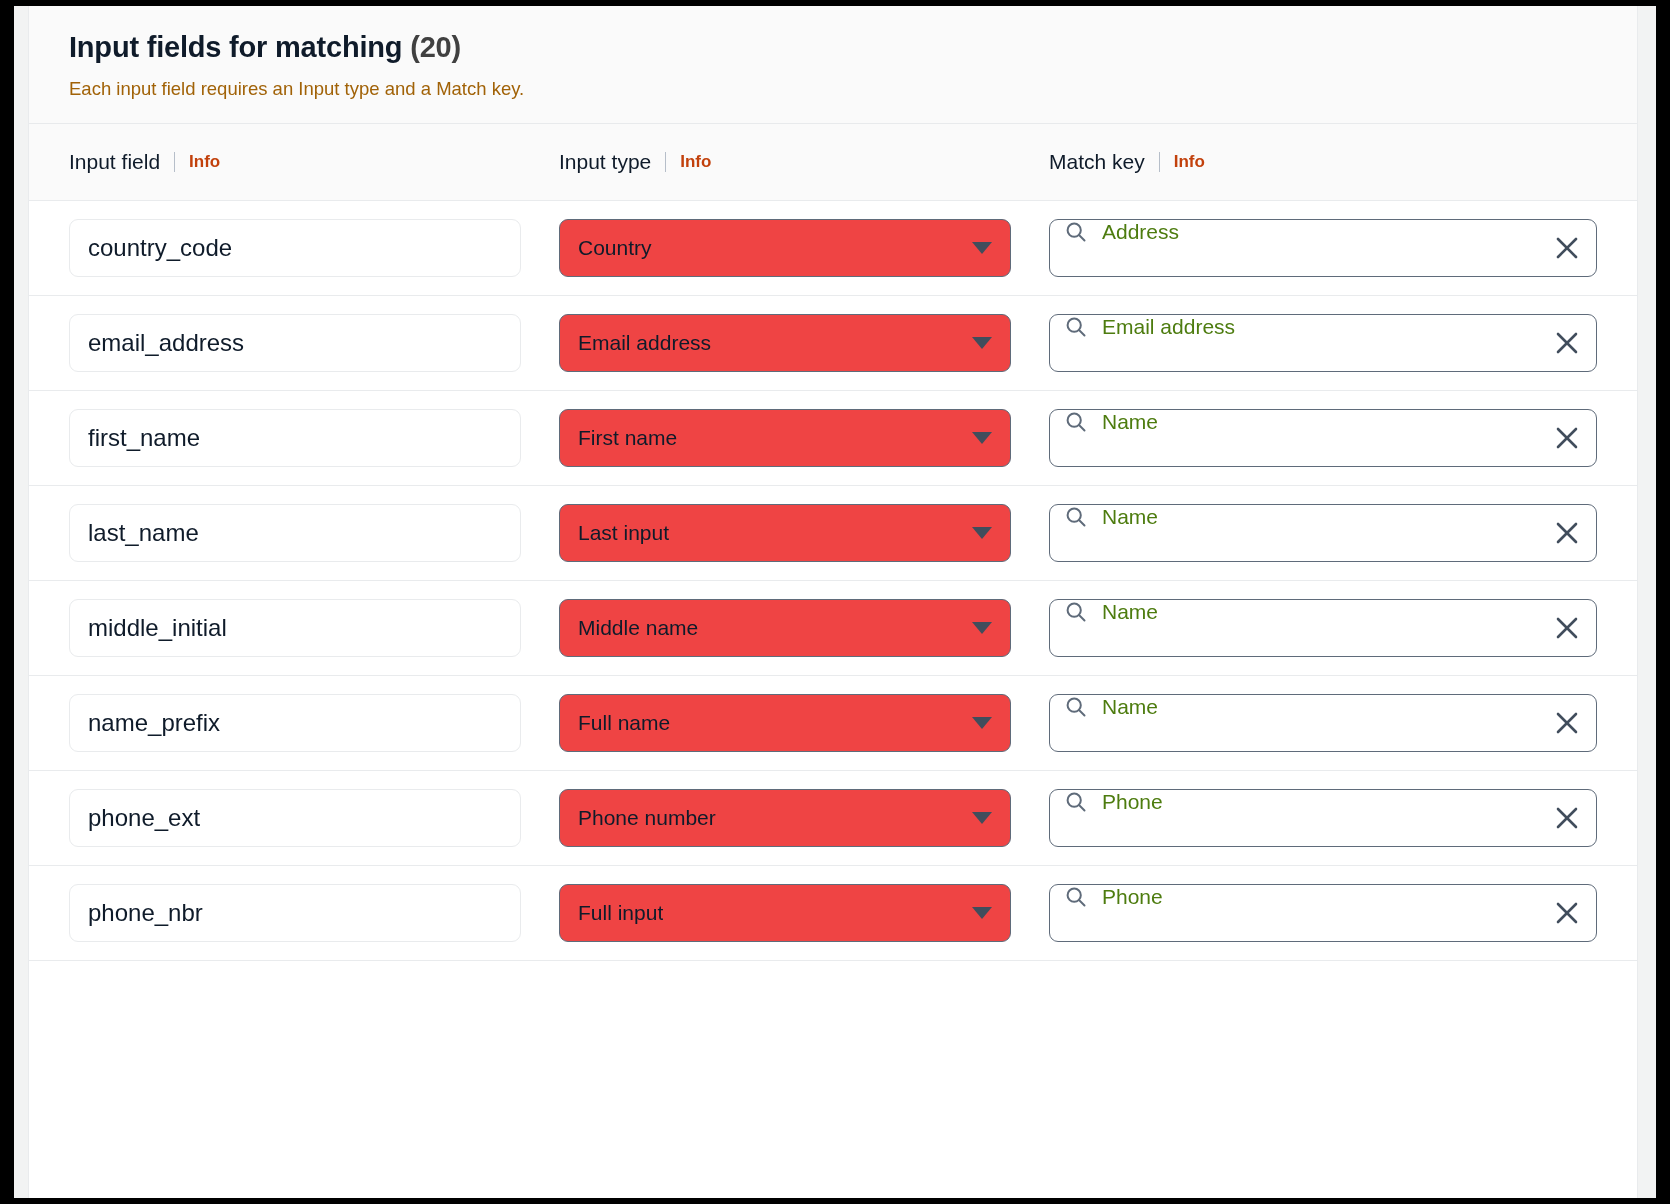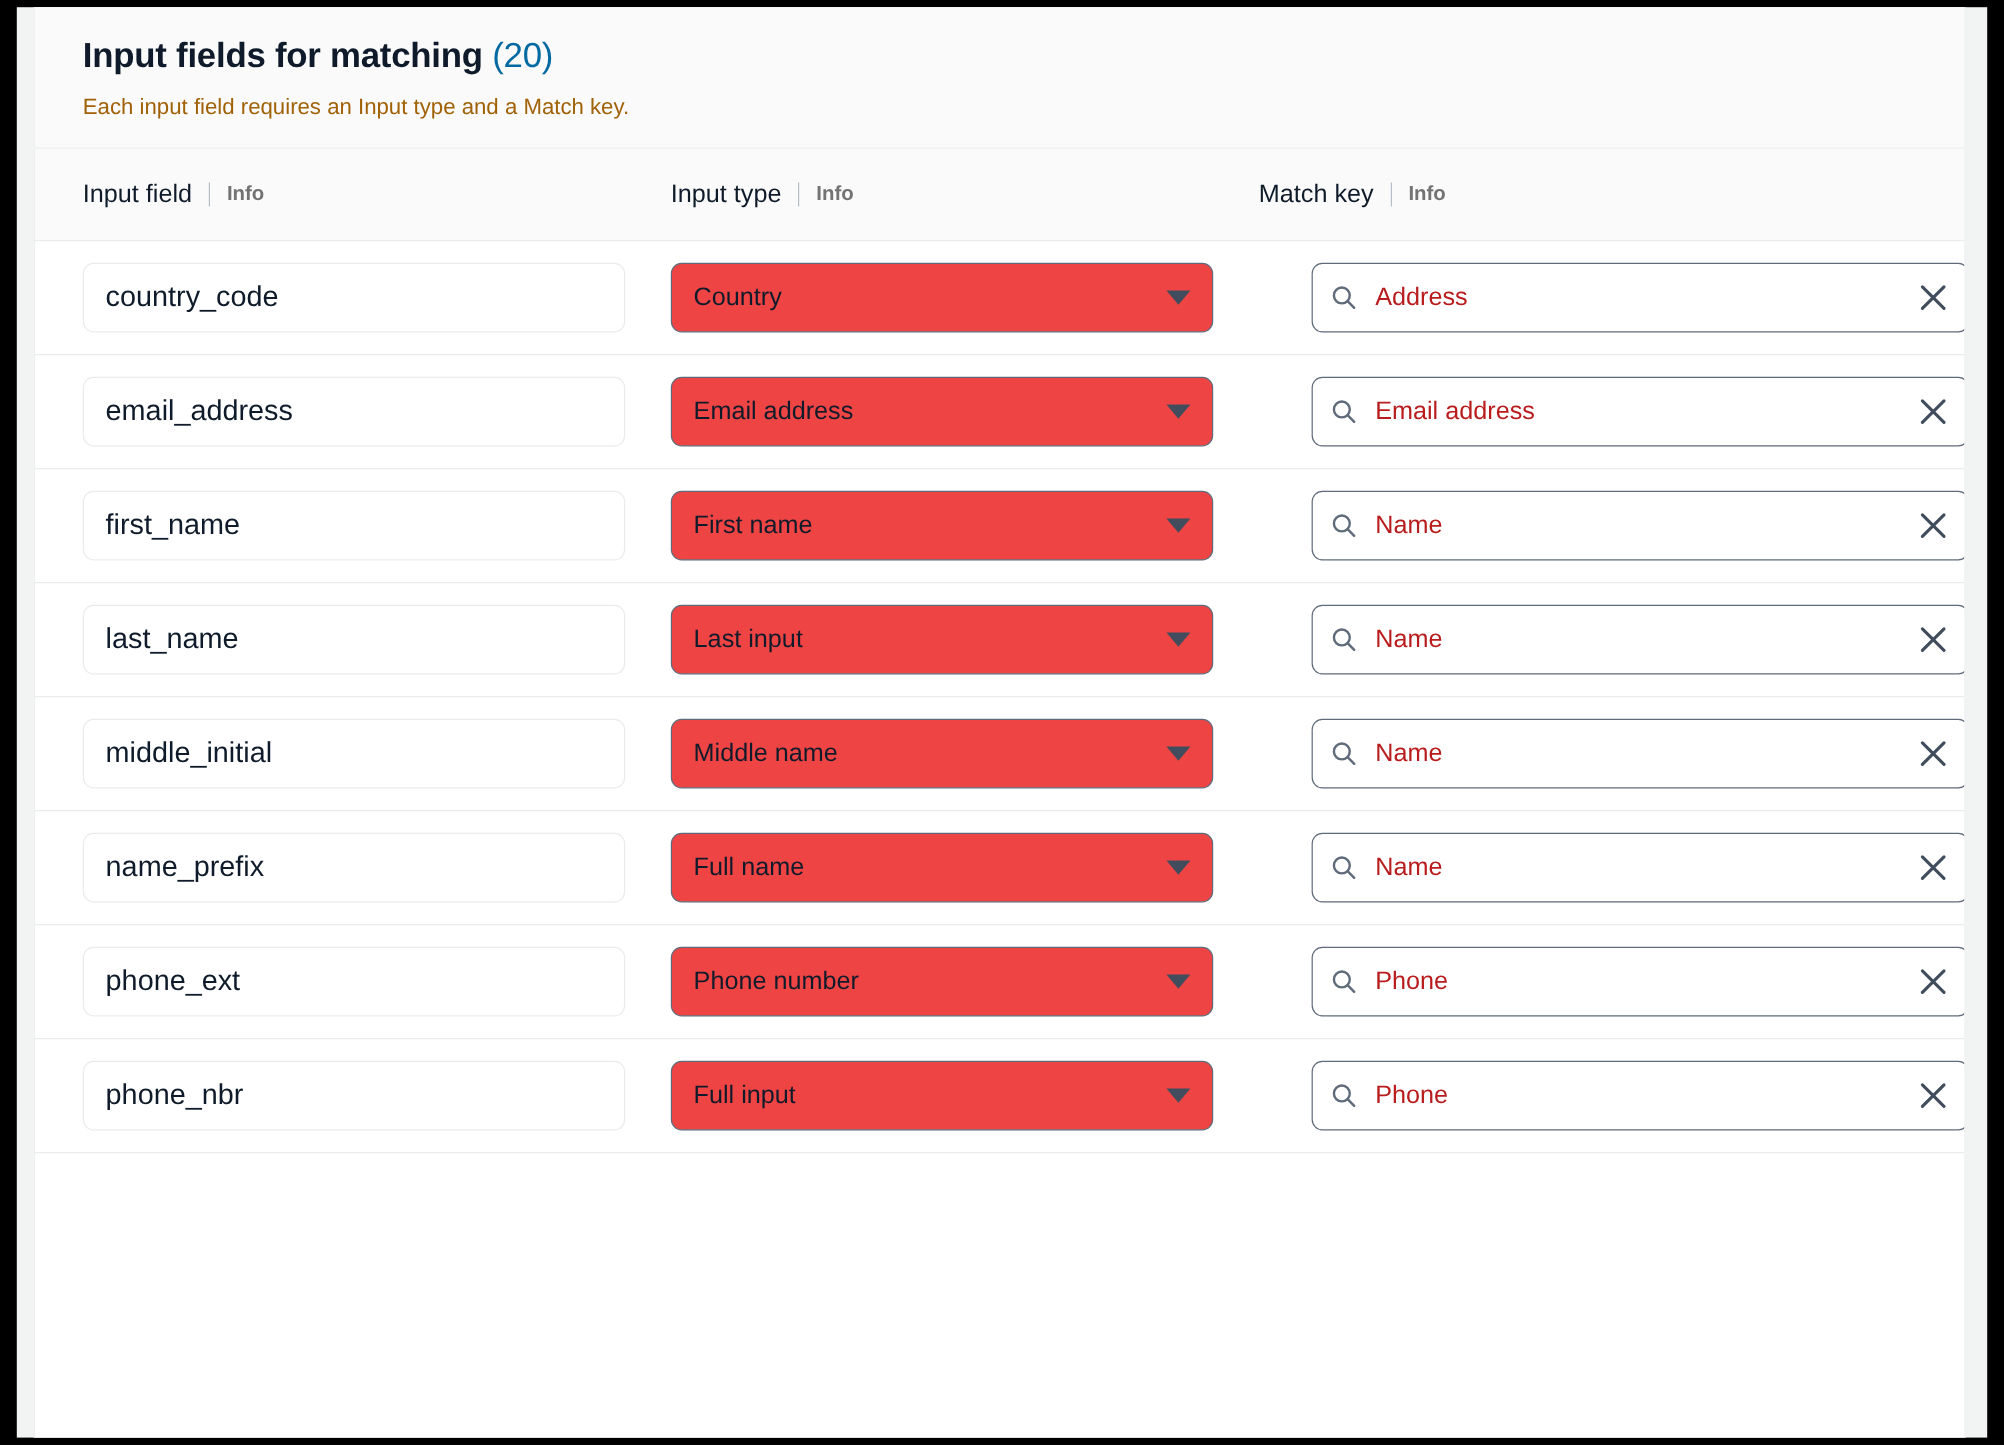--- a/index.html
+++ b/index.html
@@ -48,22 +48,22 @@
 
   .panel-title {
     font-size: 29px;
     font-weight: bold;
     color: #0f1b2a;
     letter-spacing: -0.2px;
     line-height: 1.2;
   }
 
   .panel-title .count {
-    font-weight: normal;
-    color: #0369a1;
+    font-weight: bold;
+    color: #404040;
   }
 
   .panel-subtitle {
     margin-top: 12px;
     font-size: 18.5px;
     color: #a16207;
     line-height: 1.3;
   }
 
   
@@ -85,21 +85,21 @@
 
   .col-header .divider {
     display: inline-block;
     width: 1px;
     height: 20px;
     background: #b6bec9;
     margin: 0 14px;
   }
 
   .col-header .info-link {
-    color: #737373;
+    color: #c2410c;
     font-size: 17px;
     font-weight: bold;
     cursor: pointer;
   }
 
   .col-a { width: 490px; flex: none; }
   .col-b { width: 490px; flex: none; }
   .col-c { flex: 1; }
 
   
@@ -171,26 +171,25 @@
 
   
   .search-box {
     position: relative;
     width: 100%;
     height: 58px;
     border: 1px solid #5f6b7a;
     border-radius: 9px;
     background: #ffffff;
     display: flex;
-    align-items: center;
+    align-items: flex-start;
     padding: 0 56px 0 14px;
     font-size: 21px;
-    color: #b91c1c;
+    color: #4d7c0f;
     cursor: text;
-    margin-left: 44px;
   }
 
   .search-icon {
     flex: none;
     width: 24px;
     height: 24px;
     margin-right: 14px;
   }
   .search-icon svg { display: block; }
 

